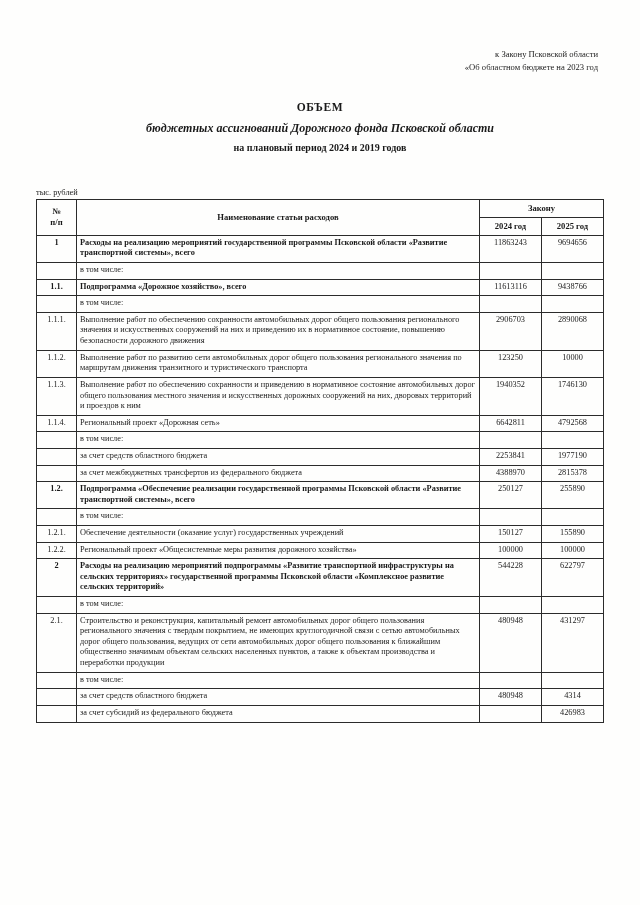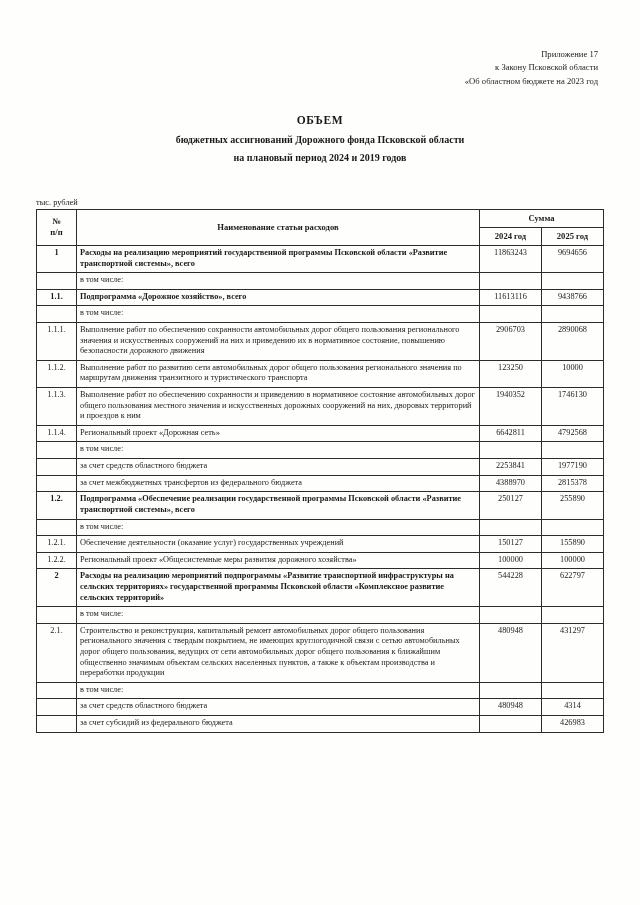--- a/index.html
+++ b/index.html
@@ -39,23 +39,24 @@
     text-align: center;
     margin-bottom: 32px;
   }
   .title-main {
     font-size: 11.5px;
     font-weight: bold;
     letter-spacing: 0.6px;
     margin-bottom: 6px;
   }
   .title-sub {
-    font-size: 10px;
+    font-size: 12px;
     font-weight: bold;
     line-height: 1.6;
+    font-style: italic;
   }
   .title-sub2 {
     font-size: 10px;
     font-weight: bold;
     line-height: 1.6;
     margin-top: 2px;
   }
   .units {
     text-align: left;
     font-size: 8.4px;
@@ -99,21 +100,20 @@
   }
   td.name { text-align: left; }
   td.name.bold, td.num.bold { font-weight: bold; }
 </style>
 </head>
 <body>
 
 <div class="page">
 
   <div class="doc-header">
-    <div>Приложение 17</div>
     <div>к Закону Псковской области</div>
     <div>«Об областном бюджете на 2023 год</div>
   </div>
 
   <div class="title-block">
     <div class="title-main">ОБЪЕМ</div>
     <div class="title-sub">бюджетных ассигнований Дорожного фонда Псковской области</div>
     <div class="title-sub2">на плановый период 2024 и 2019 годов</div>
   </div>
 
@@ -126,21 +126,21 @@
       <col class="c-y1">
       <col class="c-y2">
     </colgroup>
     <thead>
       <tr>
         <th rowspan="2">
           <div>№</div>
           <div>п/п</div>
         </th>
         <th rowspan="2">Наименование статьи расходов</th>
-        <th colspan="2">Сумма</th>
+        <th colspan="2">Закону</th>
       </tr>
       <tr>
         <th>2024 год</th>
         <th>2025 год</th>
       </tr>
     </thead>
     <tbody id="table-body">
         <tr>
           <td class="num bold">1</td>
           <td class="name bold">Расходы на реализацию мероприятий государственной программы Псковской области «Развитие транспортной системы», всего</td>

